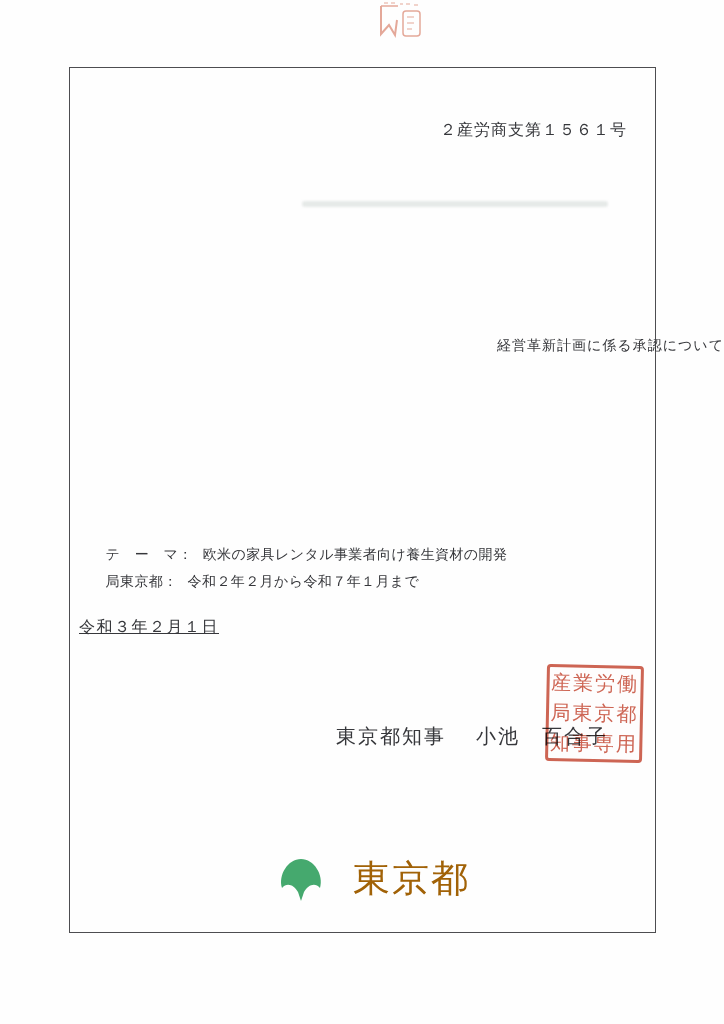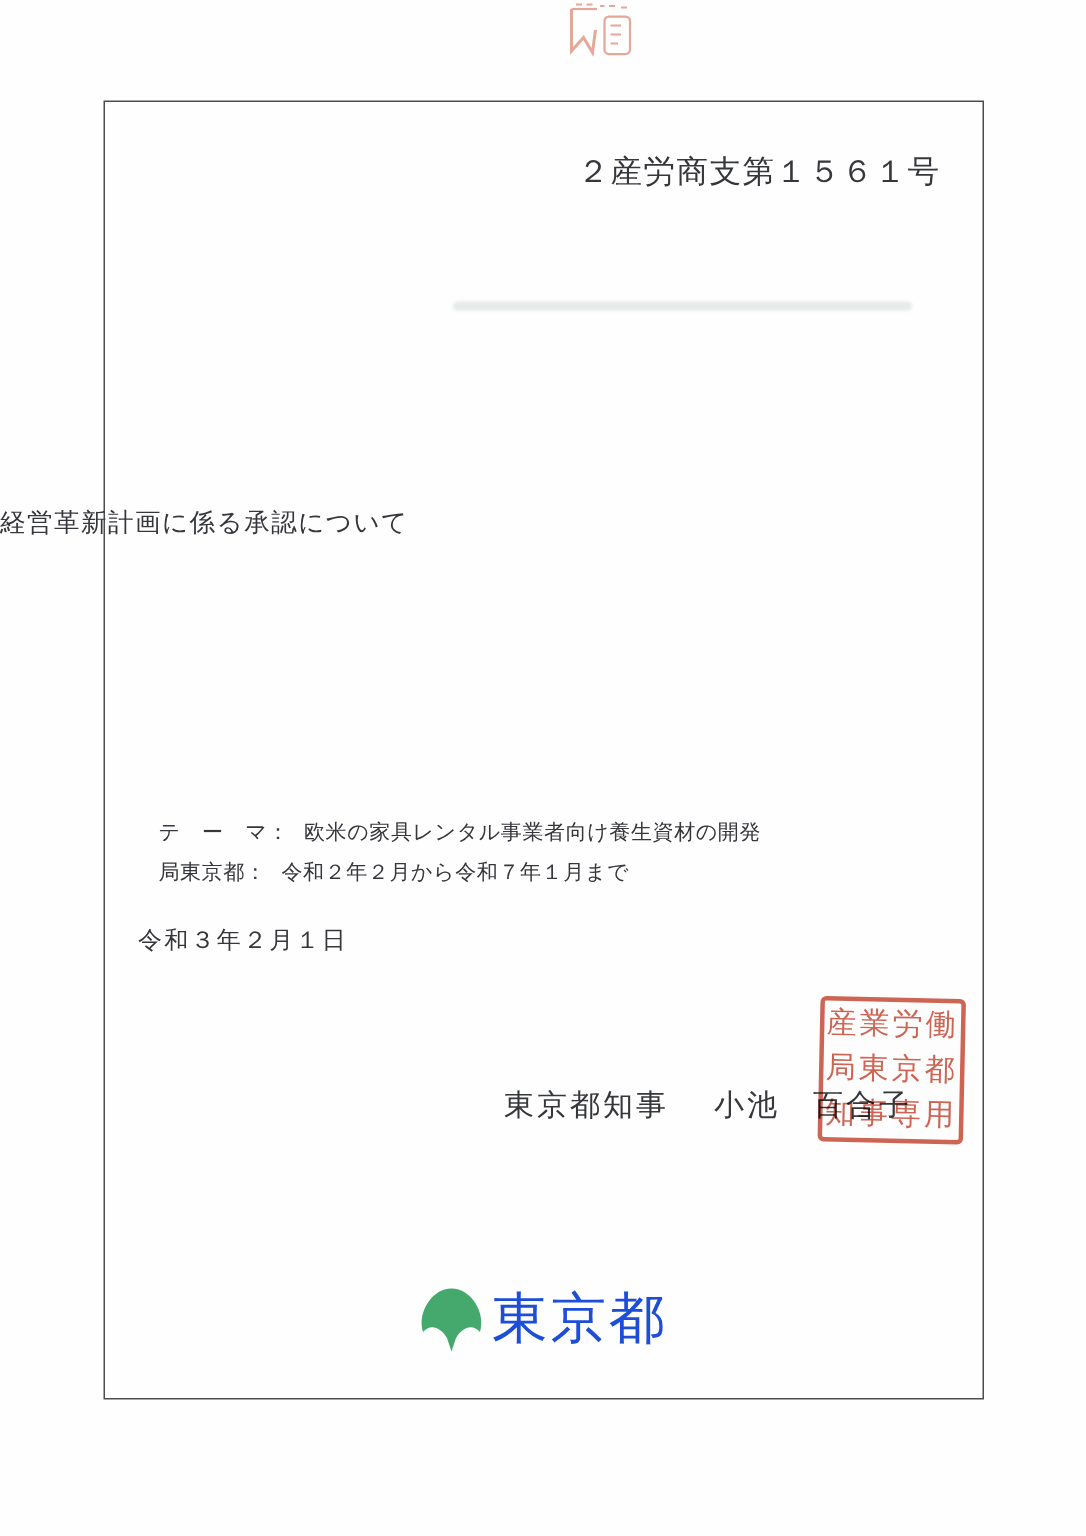--- a/index.html
+++ b/index.html
@@ -13,44 +13,44 @@
   }
   .border-frame{
     position:absolute;left:69px;top:67px;width:585px;height:864px;
     border:1px solid #4d4d50;
   }
   .scan-smear{
     position:absolute;left:302px;top:201px;width:306px;height:6px;
     background:#e6eae8;filter:blur(1px);border-radius:3px;
   }
   .doc-number{
-    position:absolute;top:100px;right:97px;
-    font-size:21px;letter-spacing:1px;white-space:pre;
+    position:absolute;top:120px;right:97px;
+    font-size:16px;letter-spacing:1px;white-space:pre;
   }
   .addressee{
     position:absolute;left:92px;top:224px;
     font-size:21px;letter-spacing:2px;white-space:pre;
   }
   .doc-title{
     position:absolute;left:0;top:337px;width:100%;
-    text-align:left;font-size:17px;letter-spacing:1px;
+    text-align:right;font-size:14px;letter-spacing:1px;
   }
   .body-text{
     position:absolute;left:88px;top:440px;width:566px;
     font-size:15px;line-height:37px;letter-spacing:0.4px;white-space:pre;
   }
   .meta-line{
     position:absolute;left:90px;font-size:14px;letter-spacing:0.4px;white-space:pre;
   }
   .meta-theme{top:530px;}
   .meta-period{top:557px;}
   .meta-line .label{margin-right:10px;}
   .issue-date{
-    position:absolute;left:92px;top:617px;
-    font-size:16px;letter-spacing:1.5px;white-space:pre;
+    position:absolute;left:79px;top:617px;
+    font-size:16px;letter-spacing:1.5px;white-space:pre;text-decoration:underline;
   }
   .signature{
     position:absolute;left:308px;top:700px;
     font-size:20px;letter-spacing:2px;white-space:pre;
   }
   .signature .signer-name{margin-left:30px;}
   .official-seal{
     position:absolute;left:546px;top:665px;width:97px;height:97px;
     border:3px solid #c8503c;border-radius:4px;
     box-sizing:border-box;
@@ -67,23 +67,23 @@
   .top-stamp{
     position:absolute;left:376px;top:2px;width:58px;height:44px;
     opacity:0.85;
   }
   .footer-logo{
     position:absolute;left:277px;top:853px;height:52px;
     display:flex;align-items:center;
   }
   .ginkgo{width:48px;height:48px;display:block;}
   .logo-text{
-    margin-left:3px;
+    margin-left:28px;
     font-family:Liberation Sans, sans-serif;
-    font-size:37px;letter-spacing:2px;color:#1d4ed8;white-space:pre;
+    font-size:37px;letter-spacing:2px;color:#a16207;white-space:pre;
   }
 </style>
 </head>
 <body>
 
 <div class="page">
 
   <svg class="top-stamp" viewBox="0 0 58 44" fill="none" stroke="#e09a88" stroke-width="2">
     <path d="M5 4 L5 32 L13 23 L19 33 L21 18"></path>
     <path d="M5 4 L22 4" stroke-width="1.5"></path>

